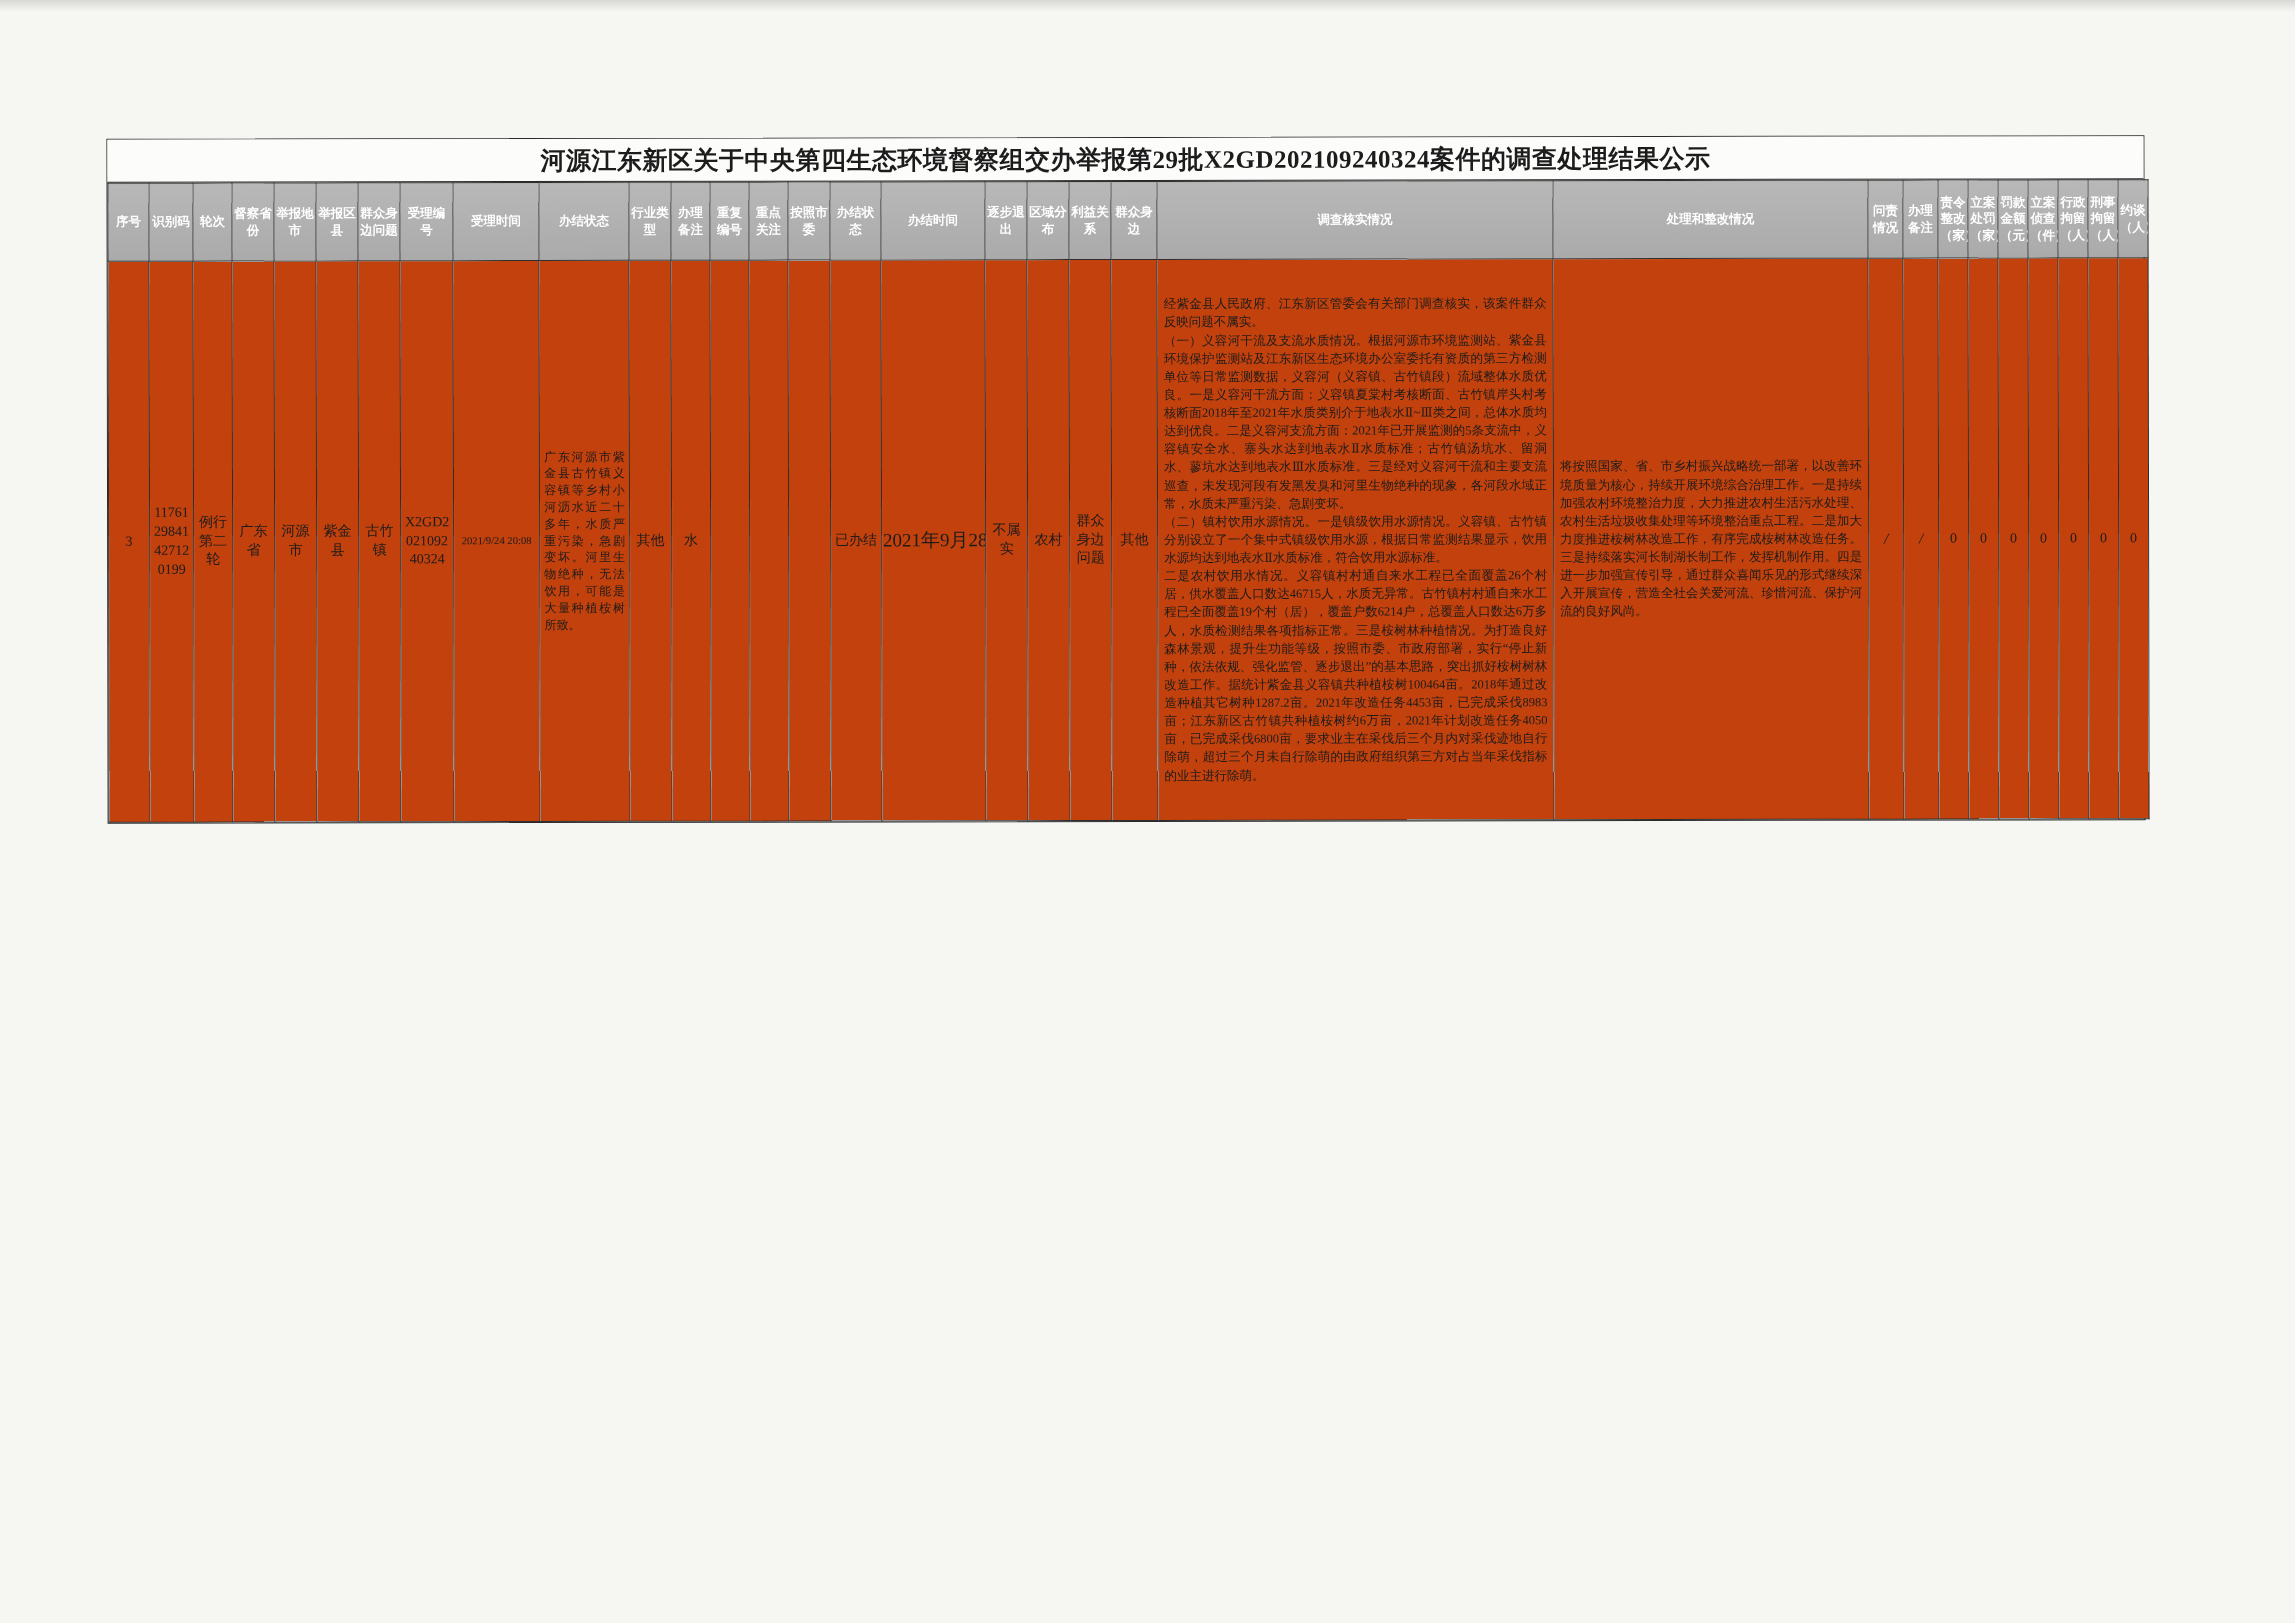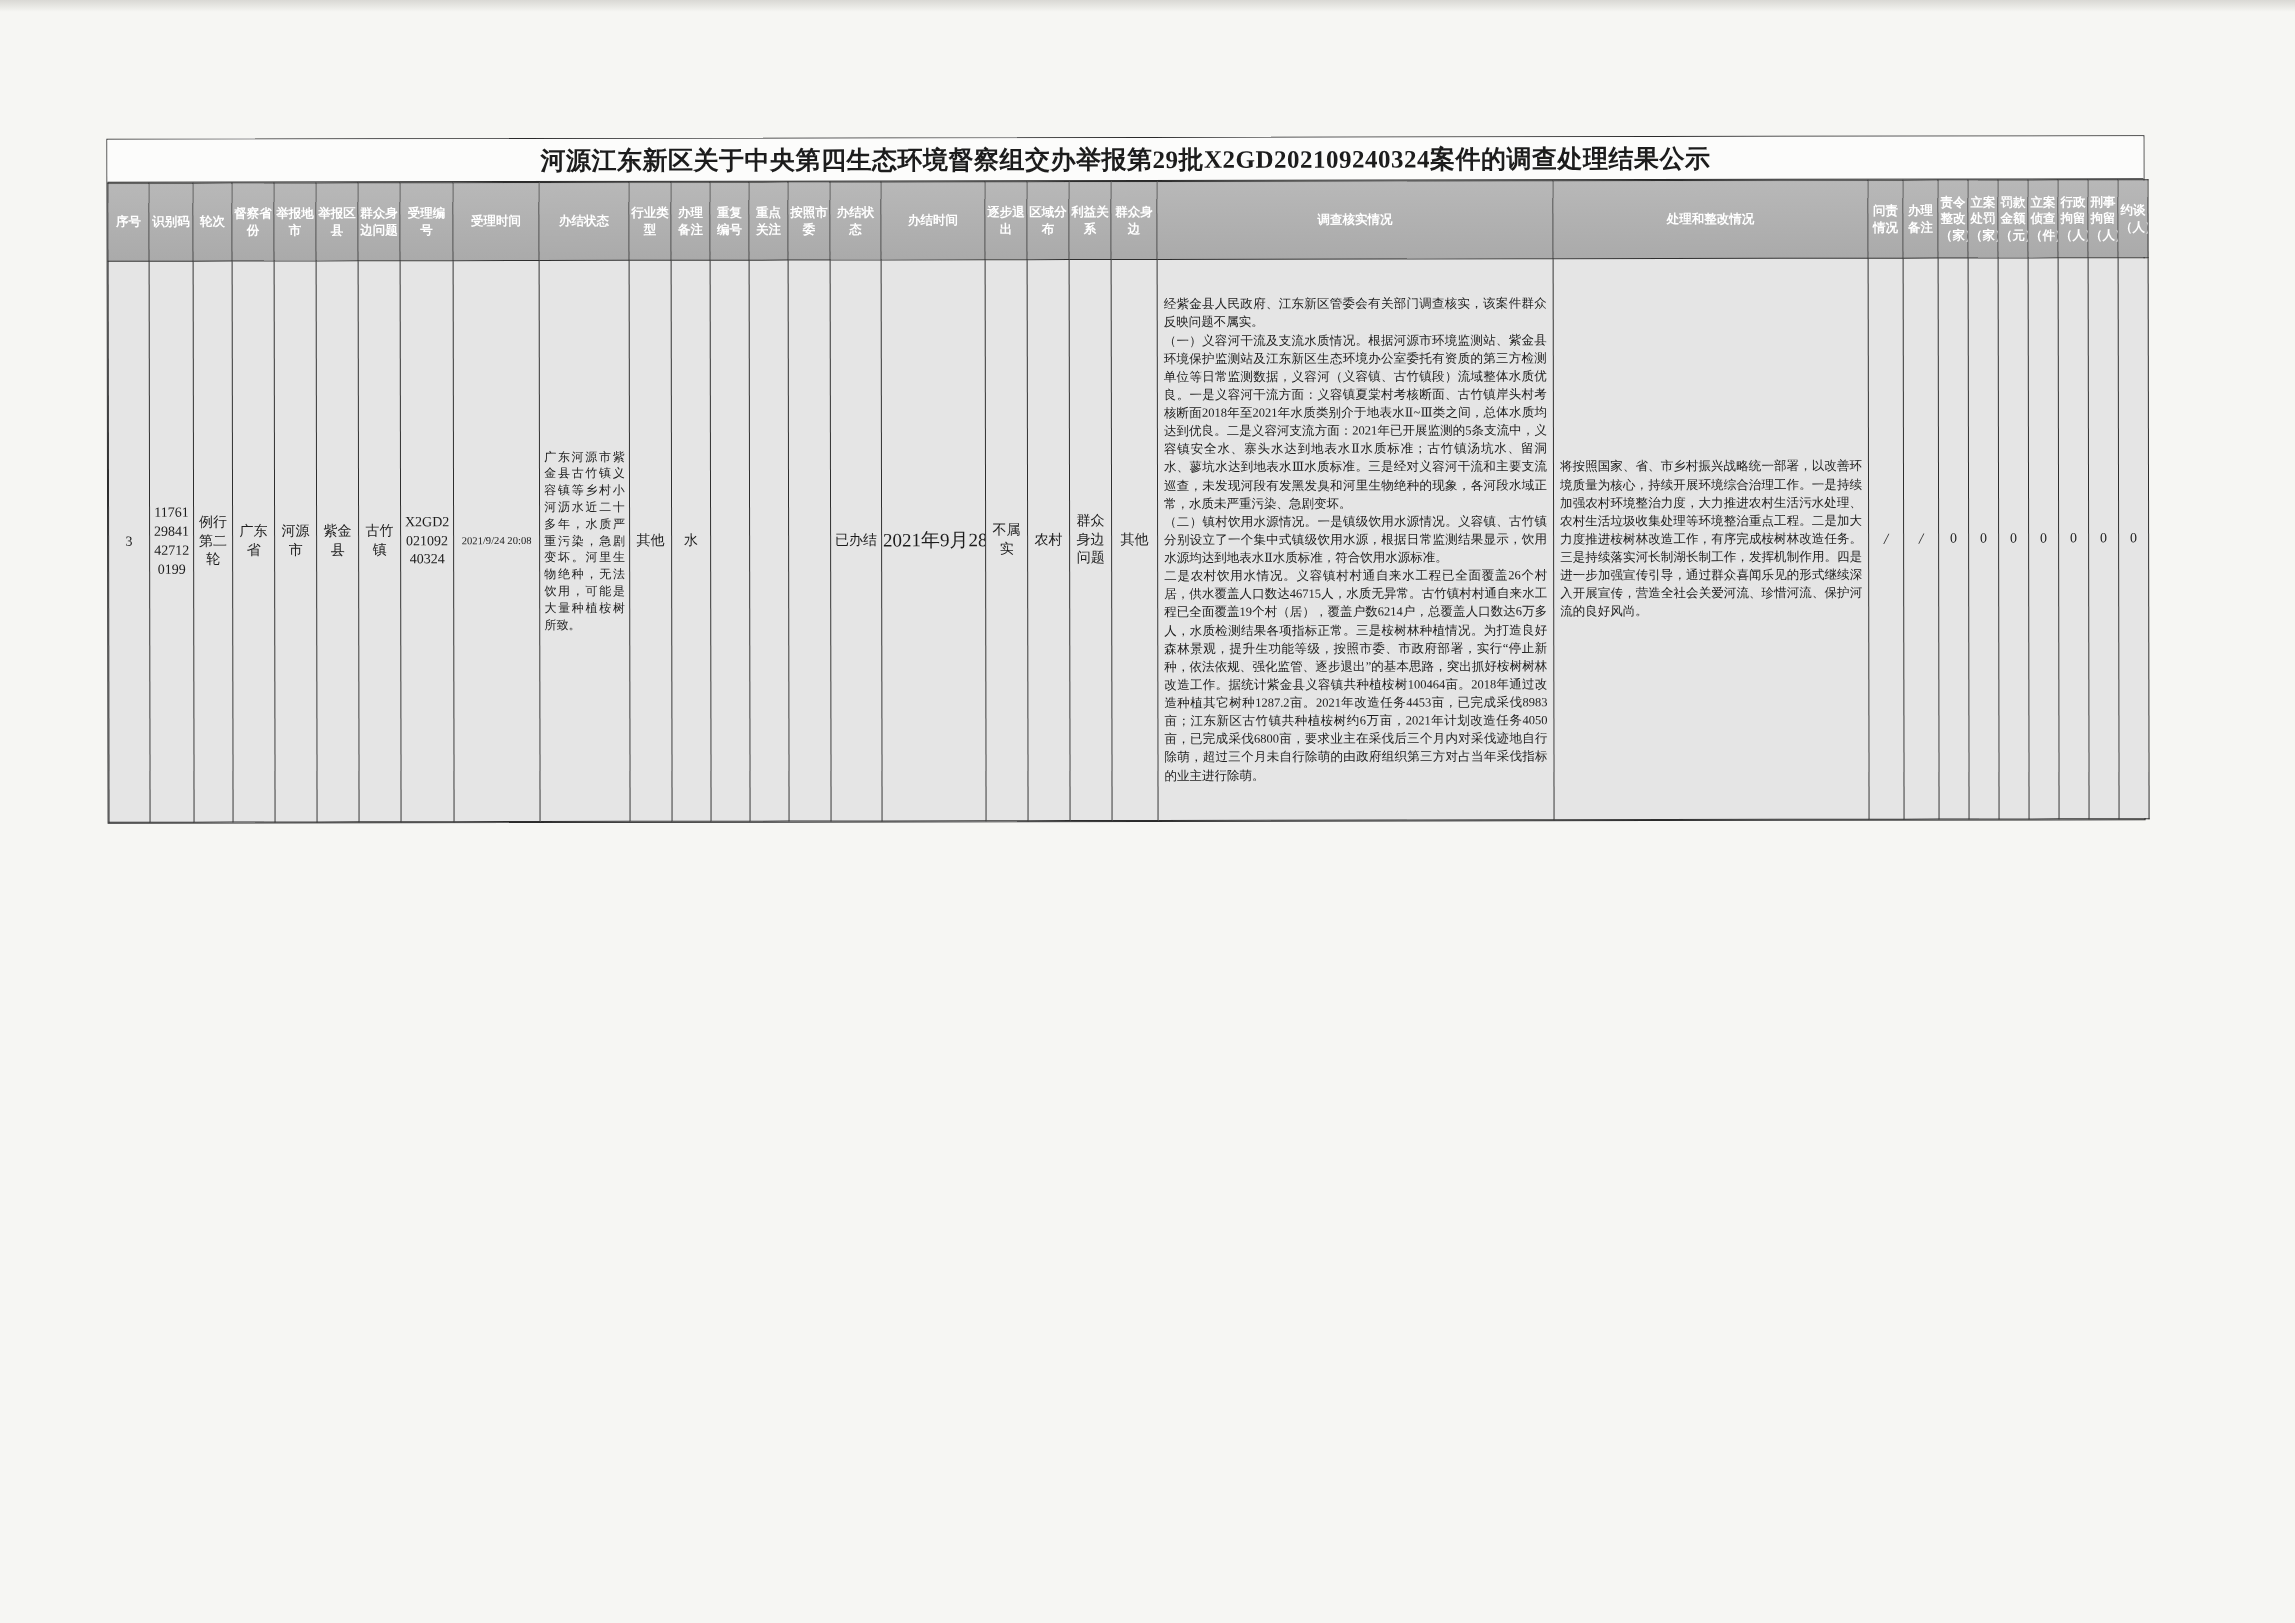--- a/index.html
+++ b/index.html
@@ -59,21 +59,21 @@
     font-weight:bold;
     font-size:12.5px;
     line-height:1.3;
     text-align:center;
     vertical-align:middle;
     padding:1.9px 1.4px;
     word-break:break-all;
   }
   tbody tr{height:561px;}
   tbody td{
-    background:#e5e5e5;
+    background:#c2410c;
     font-size:14px;
     line-height:1.35;
     text-align:center;
     vertical-align:middle;
     padding:1.9px 2.8px;
     word-break:break-all;
   }
   td.c-content{
     text-align:justify;
     padding:3.7px 4.2px;

